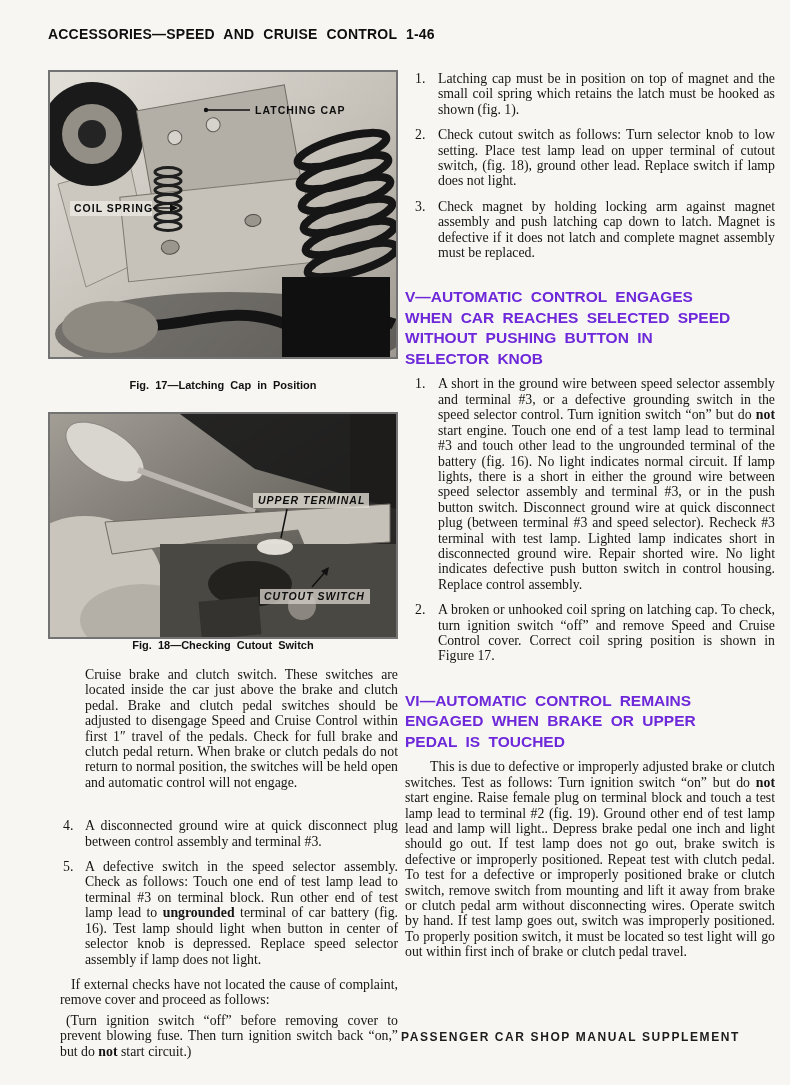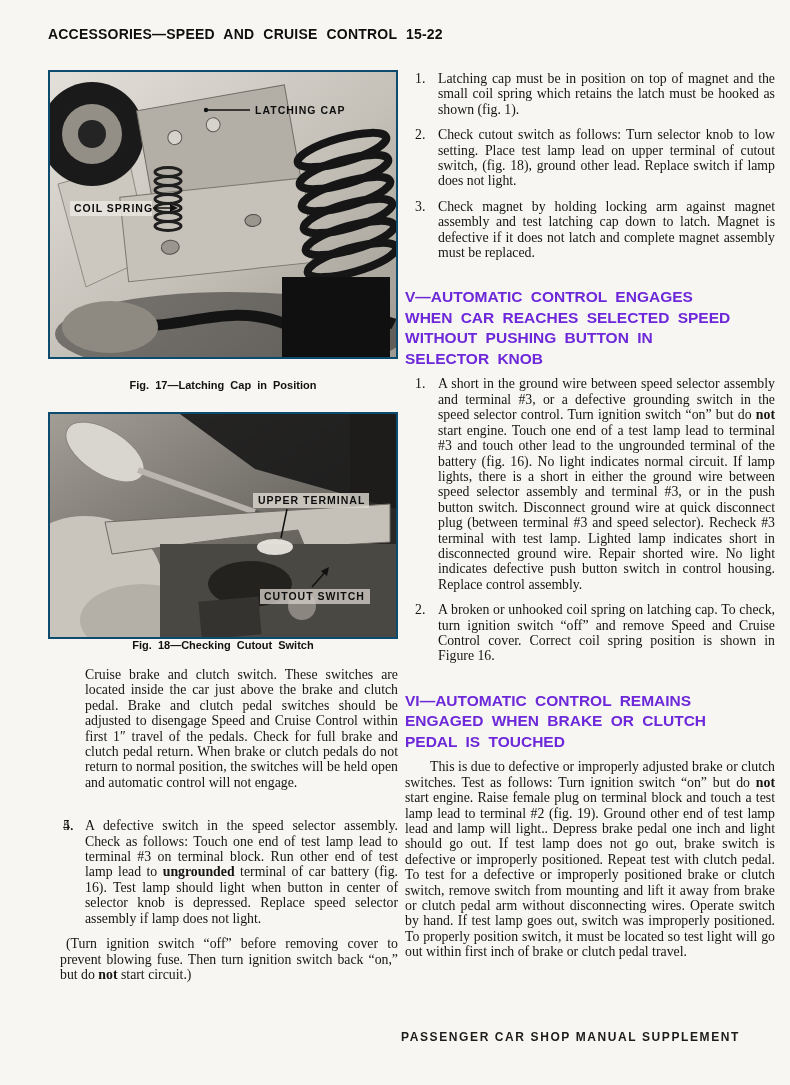--- a/index.html
+++ b/index.html
@@ -2,47 +2,47 @@
 <html><head>
 <meta charset="utf-8">
 <style>
   html,body{margin:0;padding:0;background:#f7f6f2;}
   .page{position:relative;width:790px;height:1085px;background:#f7f6f2;
         font-family:"Liberation Serif",serif;color:#161616;overflow:hidden;}
   .hdr{position:absolute;left:48px;top:26px;font-family:"Liberation Sans",sans-serif;
        font-weight:bold;font-size:14px;word-spacing:5px;letter-spacing:.2px;color:#0e0e0e;}
   .col-left{position:absolute;left:48px;top:70px;width:350px;}
   .col-right{position:absolute;left:405px;top:71px;width:370px;}
-  .photo{border:2px solid #0c4a6e;line-height:0;background:#b9b5ad;}
+  .photo{border:2px solid #737373;line-height:0;background:#b9b5ad;}
   .cap{font-family:"Liberation Sans",sans-serif;font-weight:bold;font-size:11px;
        word-spacing:3px;text-align:center;color:#111;margin:20px 0 0 0;}
   .body-t{font-size:13.8px;line-height:15.4px;text-align:justify;color:#151515;}
   .li{position:relative;padding-left:37px;margin-bottom:10px;}
   .li .num{position:absolute;left:15px;top:0;}
   .col-right .li{padding-left:33px;}
   .col-right .li .num{left:10px;}
   .cont-para{margin:16px 0 28px 37px;}
   .plain-para{margin:4px 0 0 12px;text-indent:11px;}
   .paren-para{margin:5px 0 0 12px;text-indent:6px;}
   .heading{font-family:"Liberation Sans",sans-serif;font-weight:bold;font-size:15.5px;
            line-height:20.5px;word-spacing:4px;color:#6d28d9;max-width:340px;margin:27px 0 7px 0;}
   .caused{margin:0 0 8px 20px;}
   .vi-para{text-indent:25px;}
   .ftr{position:absolute;right:50px;top:1030px;font-family:"Liberation Sans",sans-serif;
        font-weight:bold;font-size:12px;letter-spacing:1.6px;color:#1c1c1c;}
-  .gap-photo2{margin-top:21px;}
+  .gap-photo2{margin-top:21px;font-style:italic;}
   .after-cap18{margin-top:0;}
   svg text{font-family:"Liberation Sans",sans-serif;font-weight:bold;}
 </style>
 </head>
 <body>
 
 <div class="page">
 
-  <div class="hdr">ACCESSORIES—SPEED AND CRUISE CONTROL 15-22</div>
+  <div class="hdr">ACCESSORIES—SPEED AND CRUISE CONTROL 1-46</div>
 
   <div class="col-left">
 
     <div class="photo" style="width:346px;height:285px;">
       <svg width="346" height="285" viewBox="0 0 346 285">
         <defs>
           <linearGradient id="pg1" x1="0" y1="0" x2="1" y2="1">
             <stop offset="0" stop-color="#e3e0d9"></stop>
               <stop offset=".55" stop-color="#c4c0b8"></stop>
               <stop offset="1" stop-color="#9d9991"></stop>
@@ -138,53 +138,55 @@
           <polygon points="279,153 271,157 277,162" fill="#111"></polygon>
         </g>
       </svg>
     </div>
     <div class="cap after-cap18">Fig. 18—Checking Cutout Switch</div>
 
     <div class="body-t cont-para"><span>Cruise brake and clutch switch. These switches are located inside the car just above the brake and clutch pedal. Brake and clutch pedal switches should be adjusted to disengage Speed and Cruise Control within first 1″ travel of the pedals. Check for full brake and clutch pedal return. When brake or clutch pedals do not return to normal position, the switches will be held open and automatic control will not engage.</span></div>
 
     <div class="li body-t">
       <span class="num">4.</span>
+      <span><span>A disconnected ground wire at quick disconnect plug between control assembly and terminal #3.</span></span>
     </div>
     <div class="li body-t">
       <span class="num">5.</span>
       <span><span>A defective switch in the speed selector assembly. Check as follows: Touch one end of test lamp lead to terminal #3 on terminal block. Run other end of test lamp lead to </span><span style="font-weight: bold;">ungrounded</span><span> terminal of car battery (fig. 16). Test lamp should light when button in center of selector knob is depressed. Replace speed selector assembly if lamp does not light.</span></span>
     </div>
 
+    <div class="body-t plain-para"><span>If external checks have not located the cause of complaint, remove cover and proceed as follows:</span></div>
     <div class="body-t paren-para"><span>(Turn ignition switch “off” before removing cover to prevent blowing fuse. Then turn ignition switch back “on,” but do </span><span style="font-weight: bold;">not</span><span> start circuit.)</span></div>
   </div>
 
   <div class="col-right">
 
     <div class="li body-t">
       <span class="num">1.</span>
       <span><span>Latching cap must be in position on top of magnet and the small coil spring which retains the latch must be hooked as shown (fig. 1).</span></span>
     </div>
     <div class="li body-t">
       <span class="num">2.</span>
       <span><span>Check cutout switch as follows: Turn selector knob to low setting. Place test lamp lead on upper terminal of cutout switch, (fig. 18), ground other lead. Replace switch if lamp does not light.</span></span>
     </div>
     <div class="li body-t">
       <span class="num">3.</span>
-      <span><span>Check magnet by holding locking arm against magnet assembly and test latching cap down to latch. Magnet is defective if it does not latch and complete magnet assembly must be replaced.</span></span>
+      <span><span>Check magnet by holding locking arm against magnet assembly and push latching cap down to latch. Magnet is defective if it does not latch and complete magnet assembly must be replaced.</span></span>
     </div>
 
     <div class="heading">V—AUTOMATIC CONTROL ENGAGES WHEN CAR REACHES SELECTED SPEED WITHOUT PUSHING BUTTON IN SELECTOR KNOB</div>
 
     <div class="li body-t">
       <span class="num">1.</span>
       <span><span>A short in the ground wire between speed selector assembly and terminal #3, or a defective grounding switch in the speed selector control. Turn ignition switch “on” but do </span><span style="font-weight: bold;">not</span><span> start engine. Touch one end of a test lamp lead to terminal #3 and touch other lead to the ungrounded terminal of the battery (fig. 16). No light indicates normal circuit. If lamp lights, there is a short in either the ground wire between speed selector assembly and terminal #3, or in the push button switch. Disconnect ground wire at quick disconnect plug (between terminal #3 and speed selector). Recheck #3 terminal with test lamp. Lighted lamp indicates short in disconnected ground wire. Repair shorted wire. No light indicates defective push button switch in control housing. Replace control assembly.</span></span>
     </div>
     <div class="li body-t">
       <span class="num">2.</span>
-      <span><span>A broken or unhooked coil spring on latching cap. To check, turn ignition switch “off” and remove Speed and Cruise Control cover. Correct coil spring position is shown in Figure 16.</span></span>
+      <span><span>A broken or unhooked coil spring on latching cap. To check, turn ignition switch “off” and remove Speed and Cruise Control cover. Correct coil spring position is shown in Figure 17.</span></span>
     </div>
 
-    <div class="heading">VI—AUTOMATIC CONTROL REMAINS ENGAGED WHEN BRAKE OR CLUTCH PEDAL IS TOUCHED</div>
+    <div class="heading">VI—AUTOMATIC CONTROL REMAINS ENGAGED WHEN BRAKE OR UPPER PEDAL IS TOUCHED</div>
     <div class="body-t vi-para"><span>This is due to defective or improperly adjusted brake or clutch switches. Test as follows: Turn ignition switch “on” but do </span><span style="font-weight: bold;">not</span><span> start engine. Raise female plug on terminal block and touch a test lamp lead to terminal #2 (fig. 19). Ground other end of test lamp lead and lamp will light.. Depress brake pedal one inch and light should go out. If test lamp does not go out, brake switch is defective or improperly positioned. Repeat test with clutch pedal. To test for a defective or improperly positioned brake or clutch switch, remove switch from mounting and lift it away from brake or clutch pedal arm without disconnecting wires. Operate switch by hand. If test lamp goes out, switch was improperly positioned. To properly position switch, it must be located so test light will go out within first inch of brake or clutch pedal travel.</span></div>
   </div>
 
   <div class="ftr">PASSENGER CAR SHOP MANUAL SUPPLEMENT</div>
 </div>
 
 </body></html>

